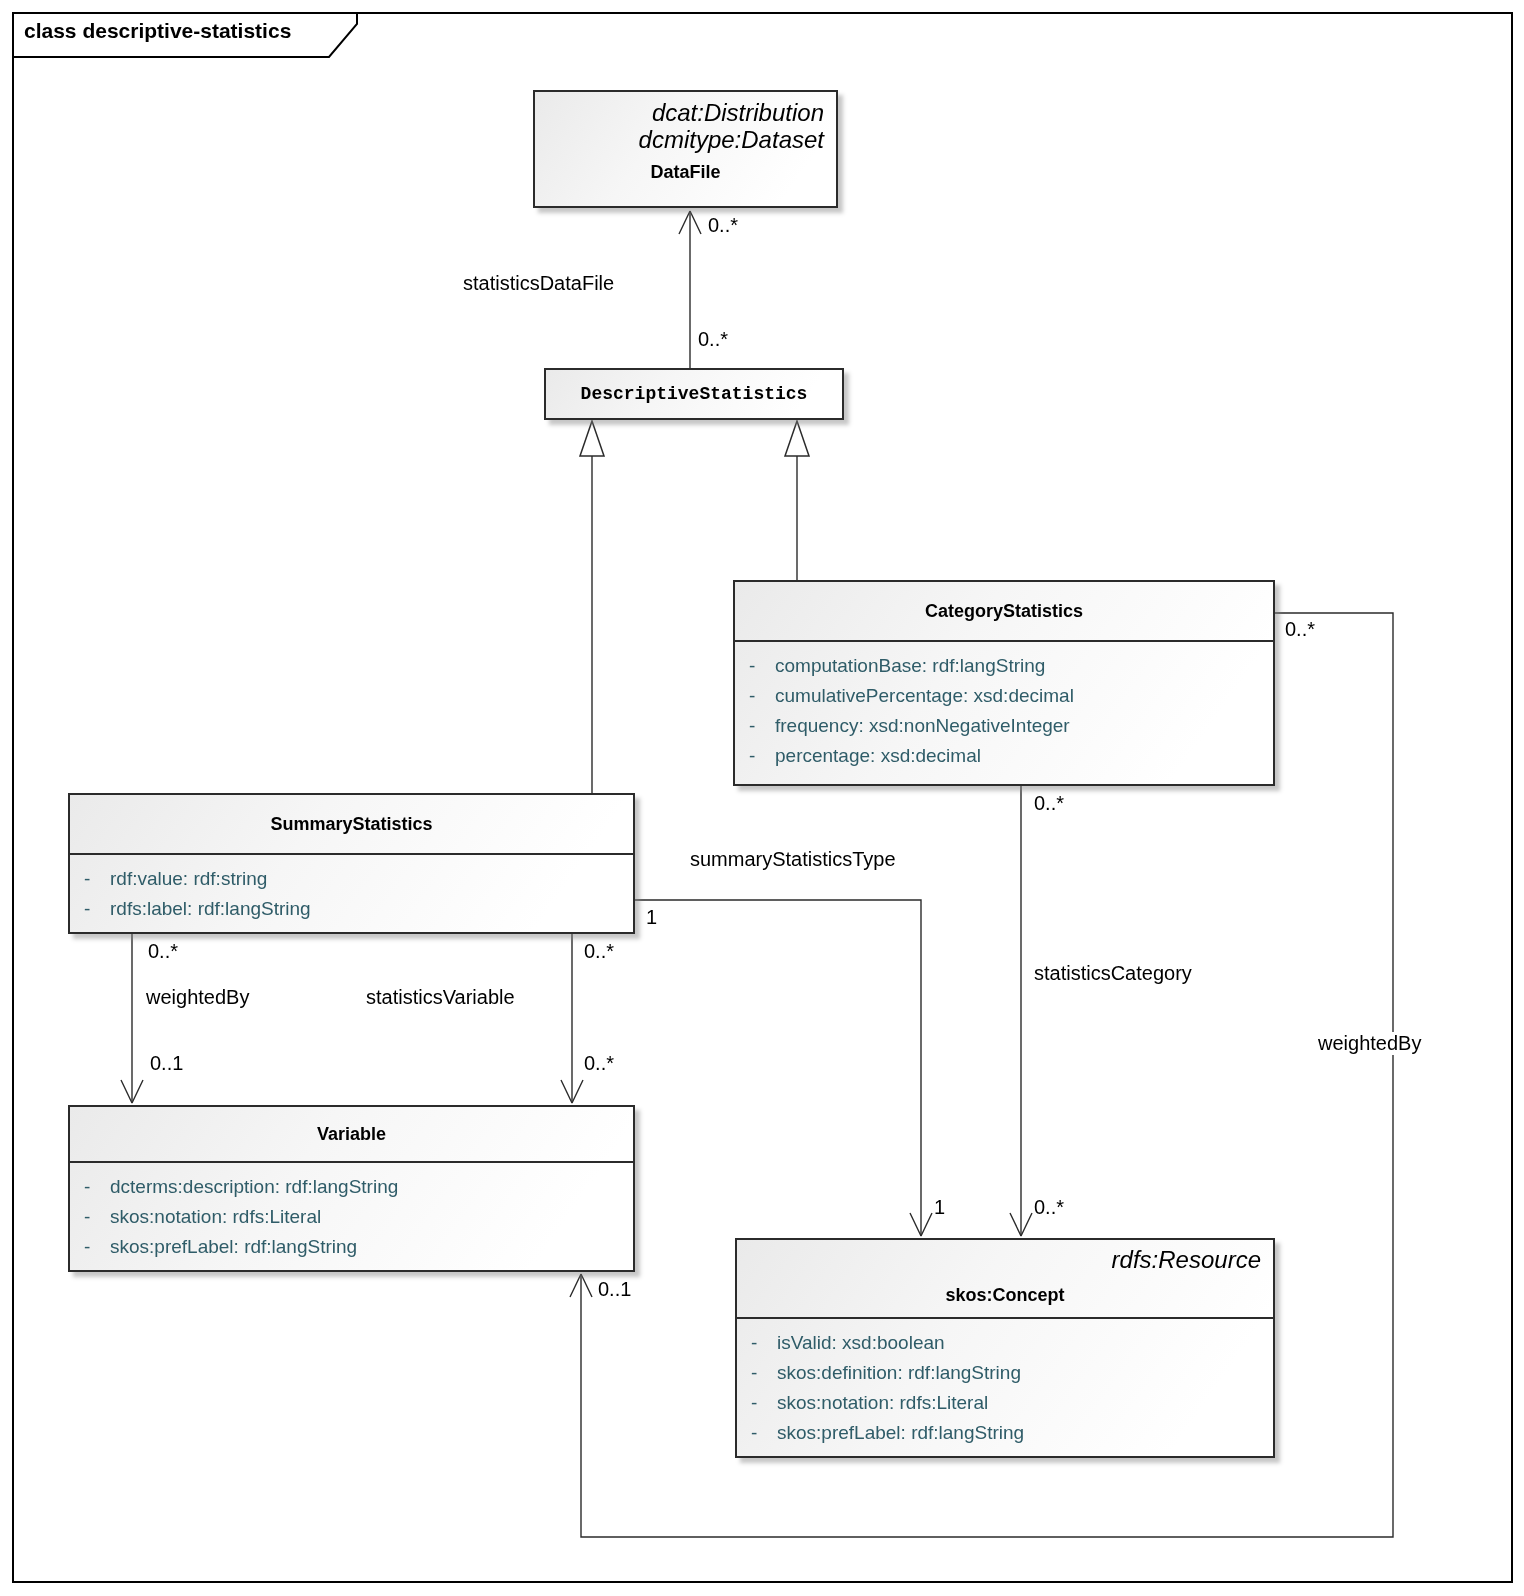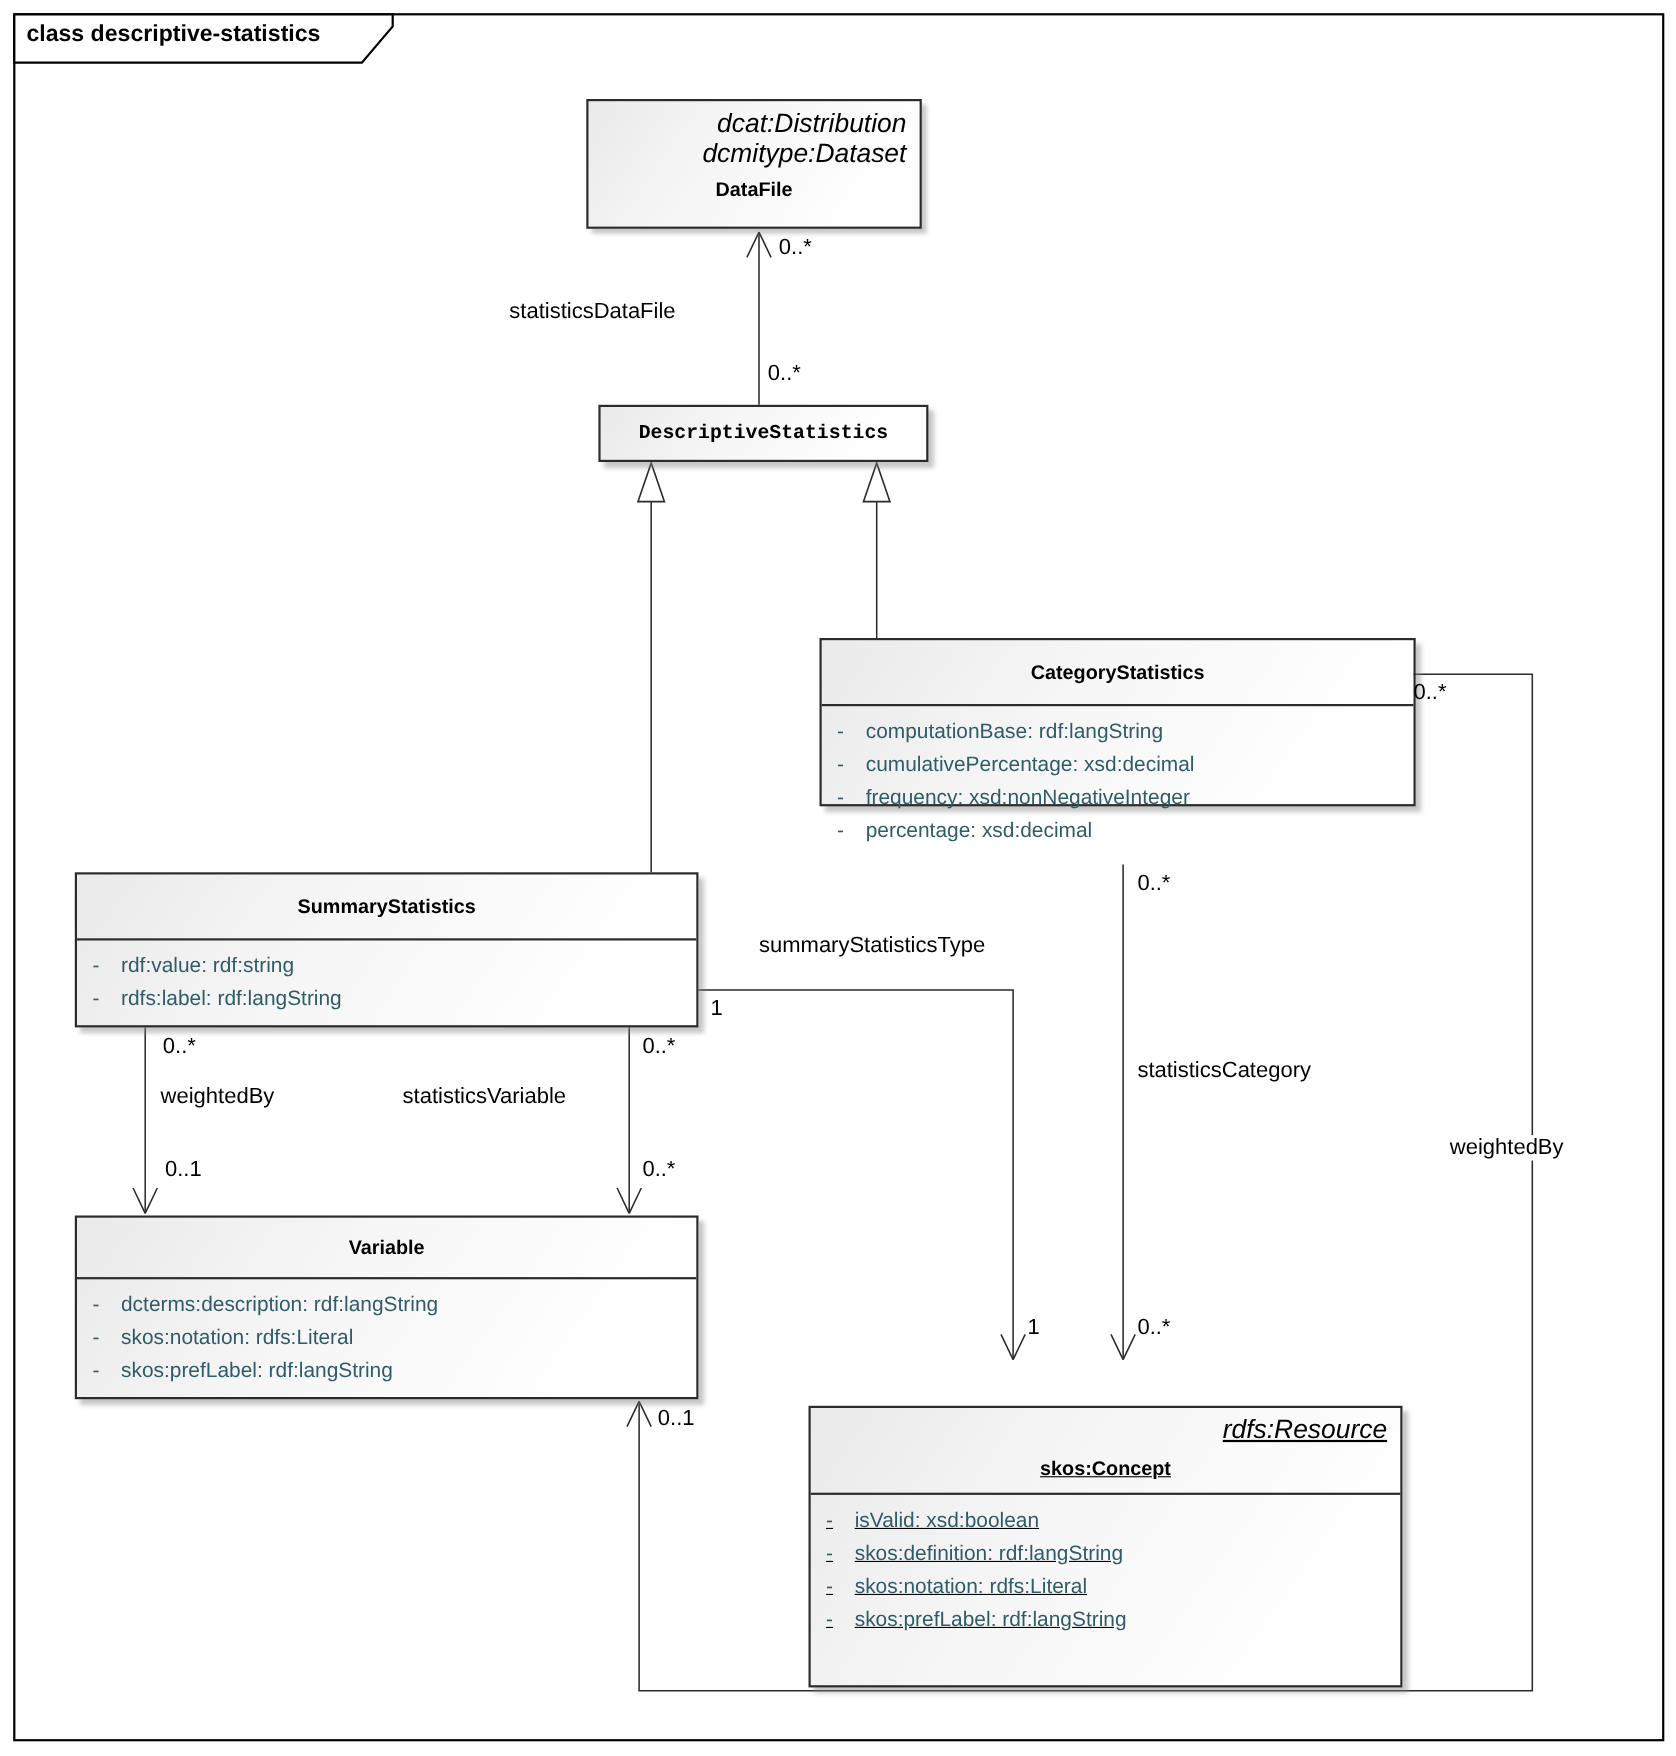--- a/index.html
+++ b/index.html
@@ -70,21 +70,21 @@
   <div class="uml-class" style="left:533px;top:90px;width:305px;height:118px;">
     <div class="uml-stereo" style="padding-top:7px;">dcat:Distribution</div>
     <div class="uml-stereo">dcmitype:Dataset</div>
     <div class="uml-title" style="height:38px;">DataFile</div>
   </div>
 
   <div class="uml-class" style="left:544px;top:368px;width:300px;height:52px;">
     <div class="uml-title" style="height:48px;font-family:Liberation Mono, monospace;">DescriptiveStatistics</div>
   </div>
 
-  <div class="uml-class" style="left:733px;top:580px;width:542px;height:153px;margin-left:12px;">
+  <div class="uml-class" style="left:733px;top:580px;width:542px;height:206px;">
     <div class="uml-title" style="height:58px;">CategoryStatistics</div>
     <div class="uml-attrs" style="height:146px;">
       <div class="attr-row">
           <span class="bullet">-</span>
           <span>computationBase: rdf:langString</span>
         </div>
       <div class="attr-row">
           <span class="bullet">-</span>
           <span>cumulativePercentage: xsd:decimal</span>
         </div>
@@ -124,21 +124,21 @@
           <span class="bullet">-</span>
           <span>skos:notation: rdfs:Literal</span>
         </div>
       <div class="attr-row">
           <span class="bullet">-</span>
           <span>skos:prefLabel: rdf:langString</span>
         </div>
     </div>
   </div>
 
-  <div class="uml-class" style="left:735px;top:1278px;width:540px;height:256px;text-decoration:underline;">
+  <div class="uml-class" style="left:735px;top:1238px;width:540px;height:220px;">
     <div class="uml-stereo" style="padding-top:6px;">rdfs:Resource</div>
     <div class="uml-title" style="height:44px;">skos:Concept</div>
     <div class="uml-attrs" style="height:139px;">
       <div class="attr-row">
           <span class="bullet">-</span>
           <span>isValid: xsd:boolean</span>
         </div>
       <div class="attr-row">
           <span class="bullet">-</span>
           <span>skos:definition: rdf:langString</span>

